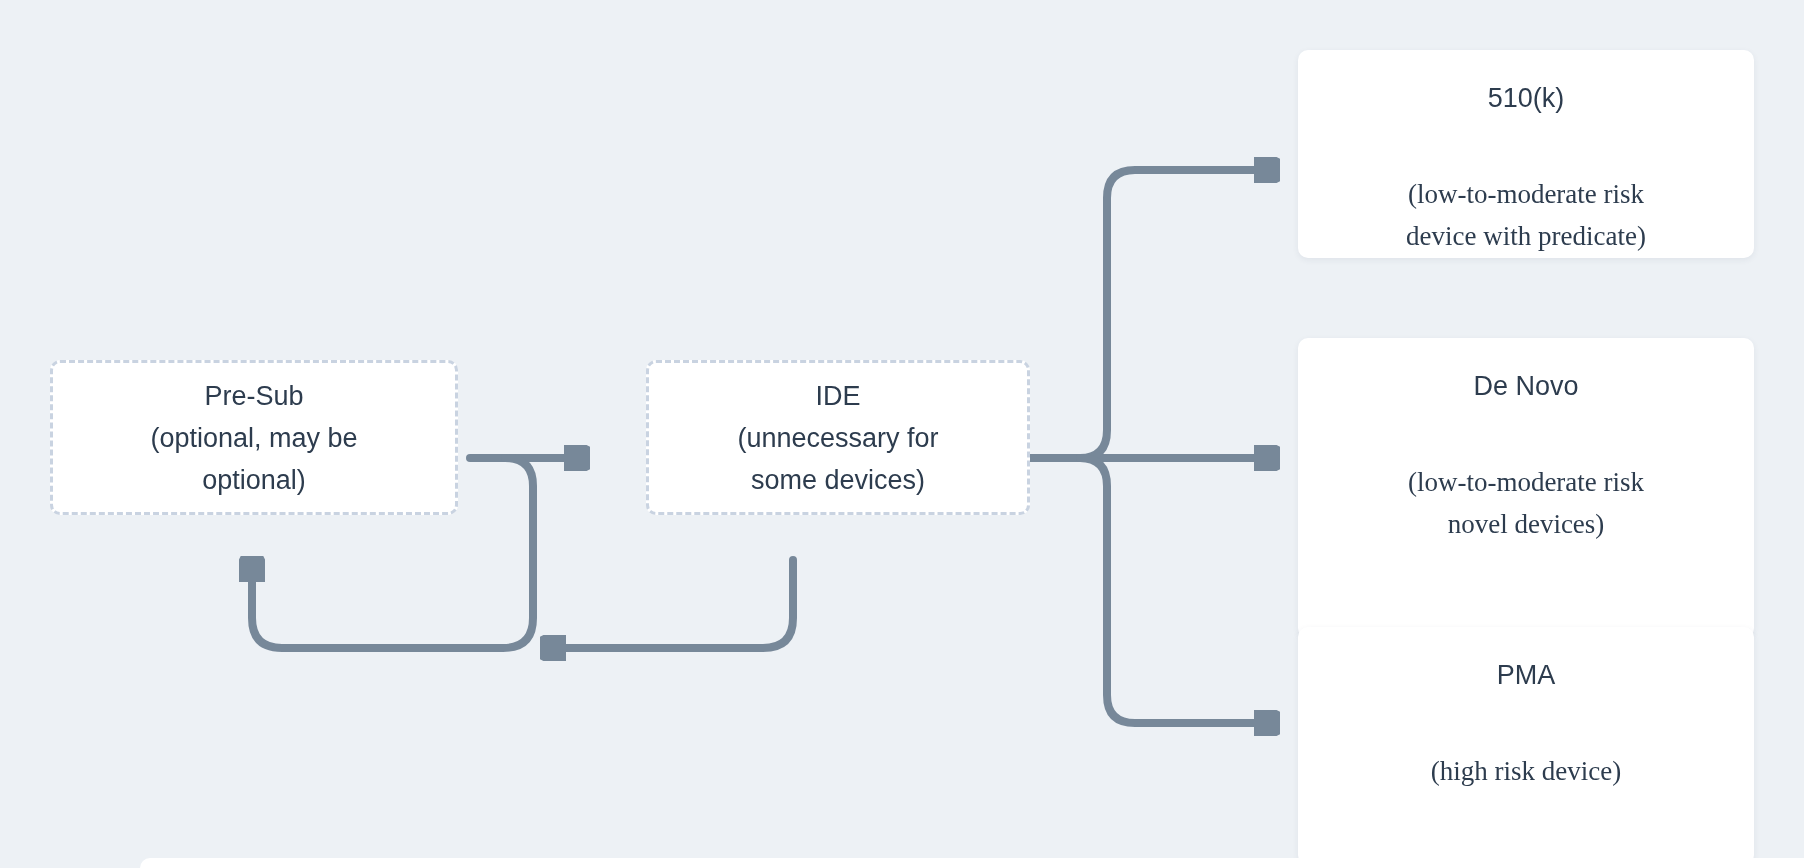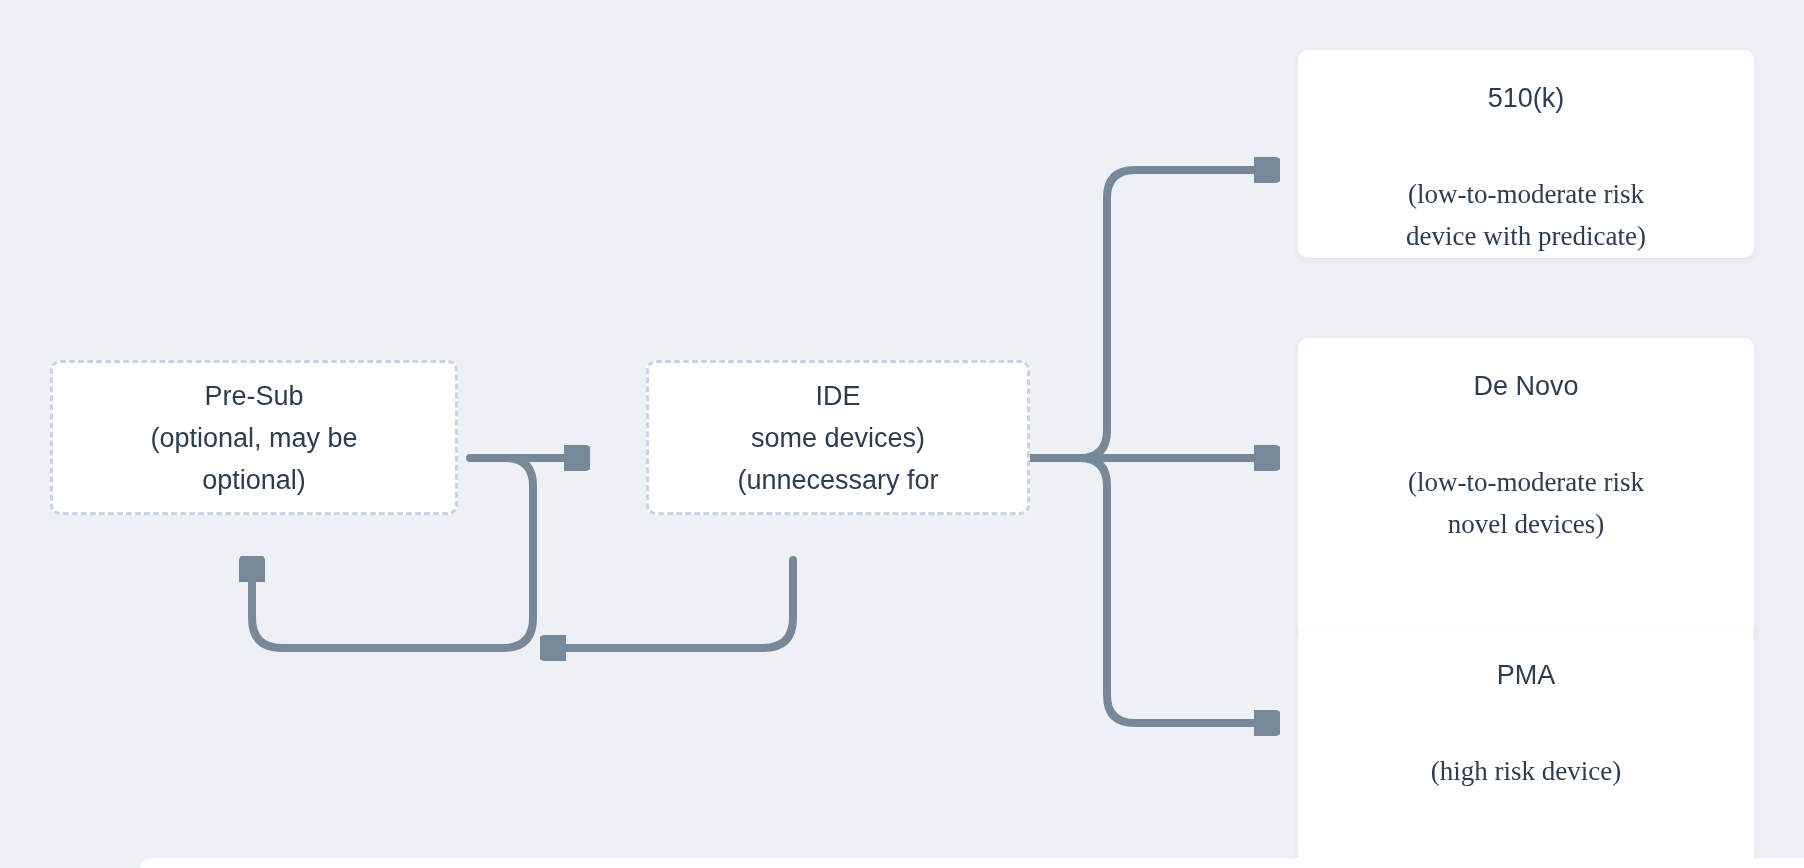--- a/index.html
+++ b/index.html
@@ -104,22 +104,22 @@
   </svg>
 
   <div id="node-presub" class="dashed-box">
     <div>Pre-Sub</div>
     <div>(optional, may be</div>
     <div>optional)</div>
   </div>
 
   <div id="node-ide" class="dashed-box">
     <div>IDE</div>
+    <div>(unnecessary for</div>
     <div>some devices)</div>
-    <div>(unnecessary for</div>
   </div>
 
   <div id="node-510k" class="solid-box">
     <div class="title">510(k)</div>
     <div class="desc">
       <div>(low-to-moderate risk</div>
       <div>device with predicate)</div>
     </div>
   </div>
 

